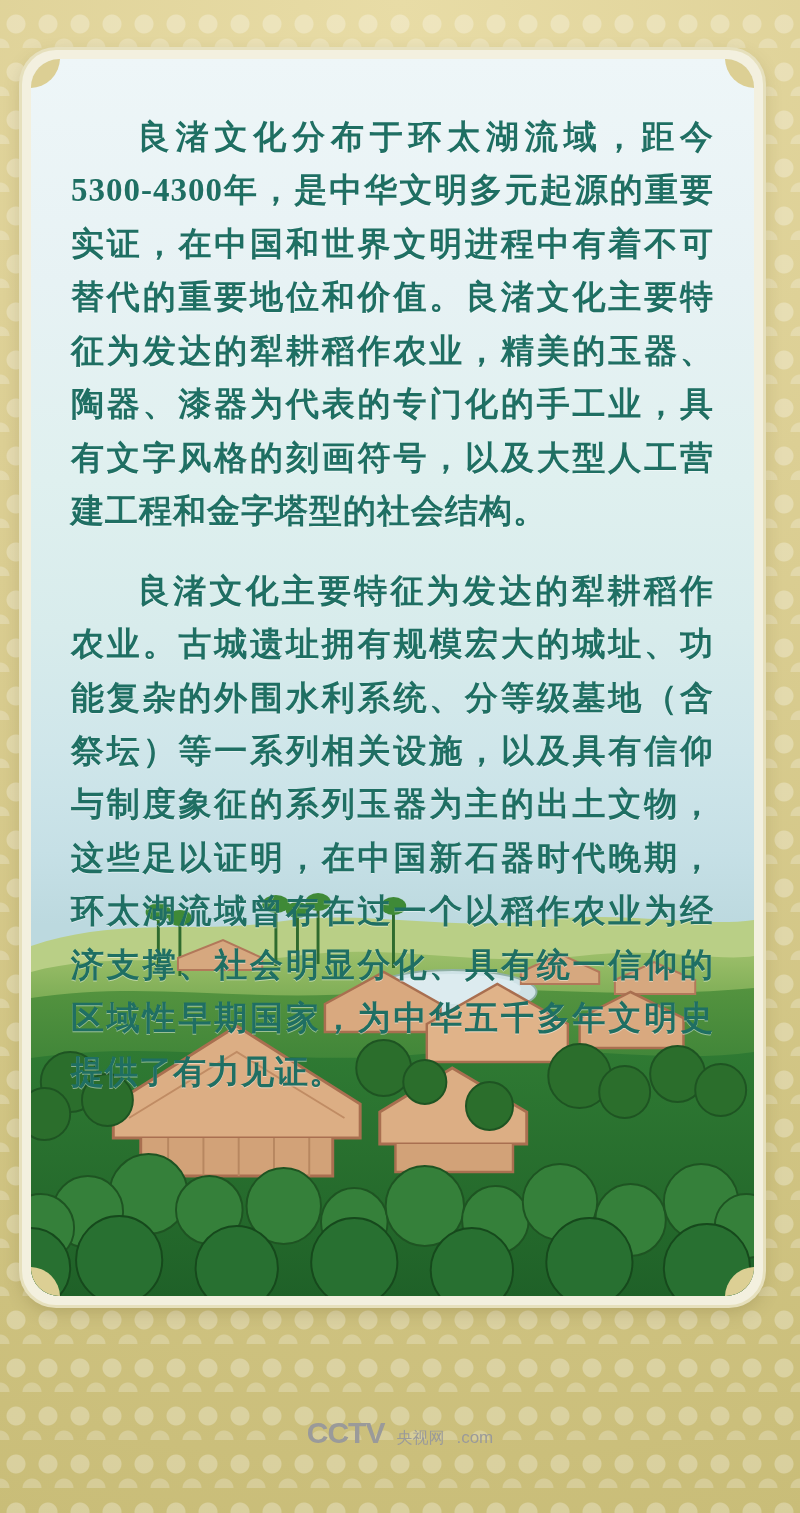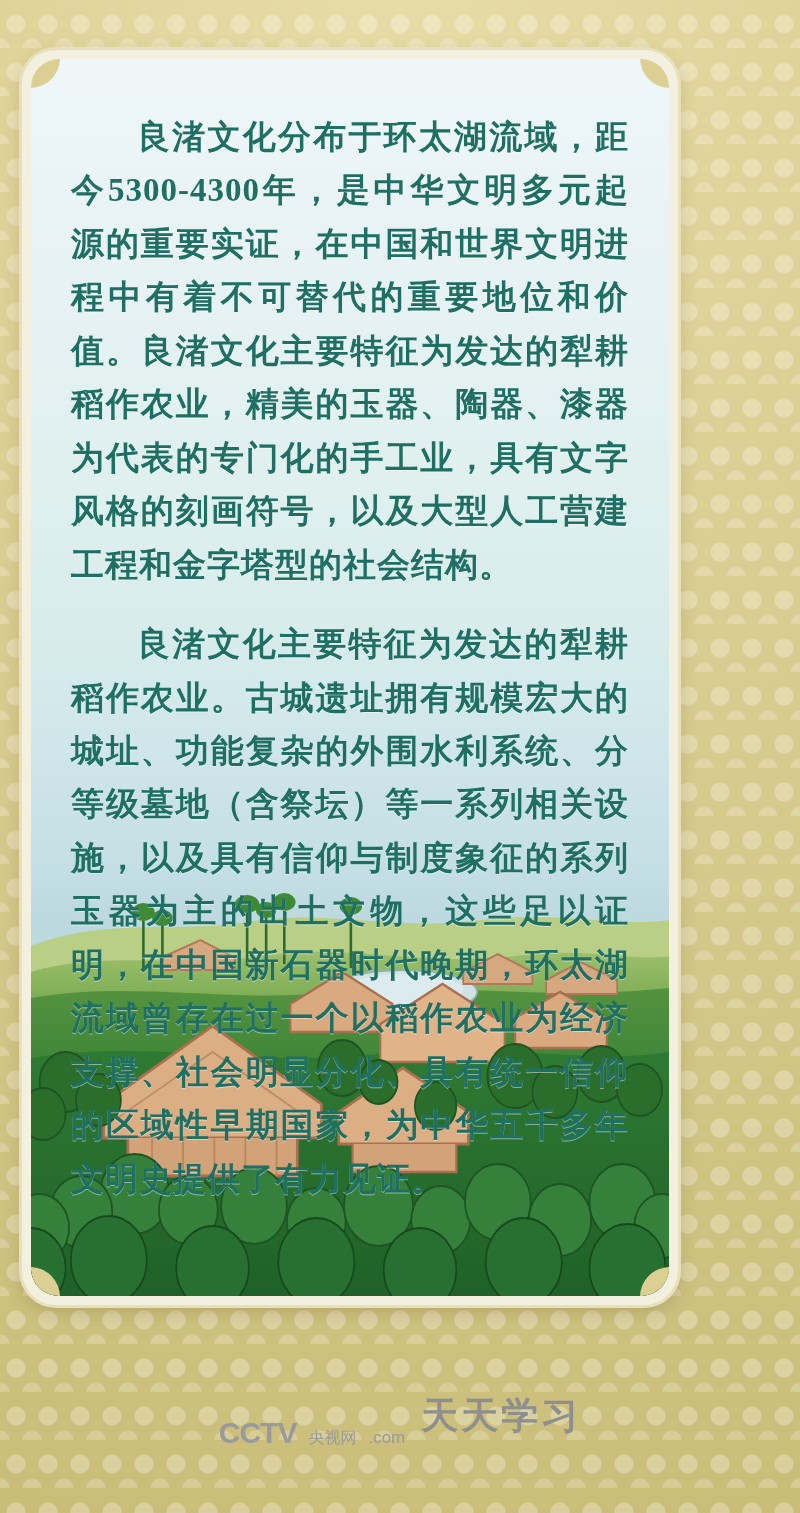--- a/index.html
+++ b/index.html
@@ -36,21 +36,21 @@
     background-size: 64px 48px;
     opacity: 0.5;
     pointer-events: none;
   }
 
   
   .card-wrap {
     position: absolute;
     left: 22px;
     top: 50px;
-    width: 656px;
+    width: 741px;
     height: 1255px;
   }
   .card-outline {
     position: absolute;
     inset: 0;
     border-radius: 34px;
     background: #f3f0df;
     box-shadow: 0 0 0 3px #e6e0bd, 0 6px 18px rgba(90,80,30,0.25);
   }
   .card {
@@ -293,16 +293,15 @@
 
     </div>
   </div>
 
   <div class="footer">
     <div class="cctv-logo">
       <span class="cctv-mark">CCTV</span>
       <span class="cctv-cn">央视网</span>
       <span class="cctv-com">.com</span>
     </div>
-    <span class="brand-cn">天天学习</span>
   </div>
 
 </div>
 
 </body></html>

